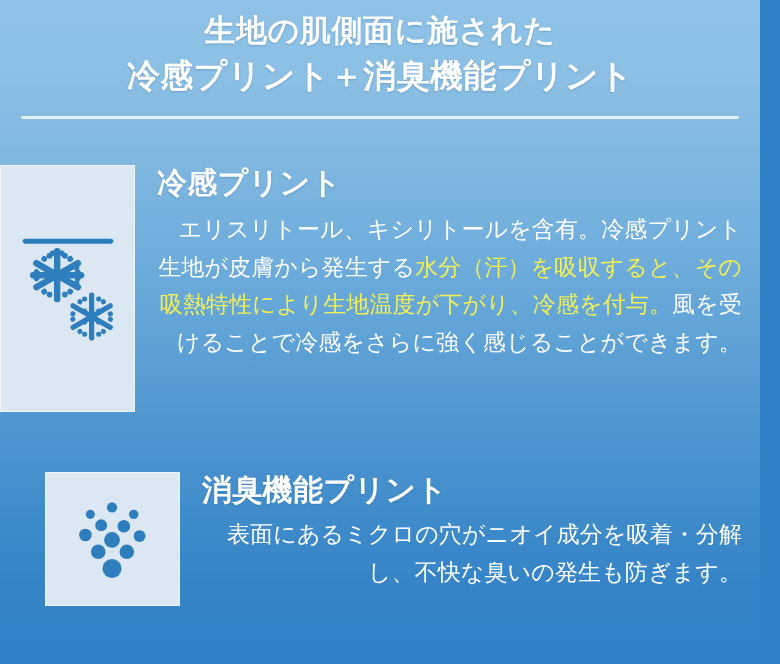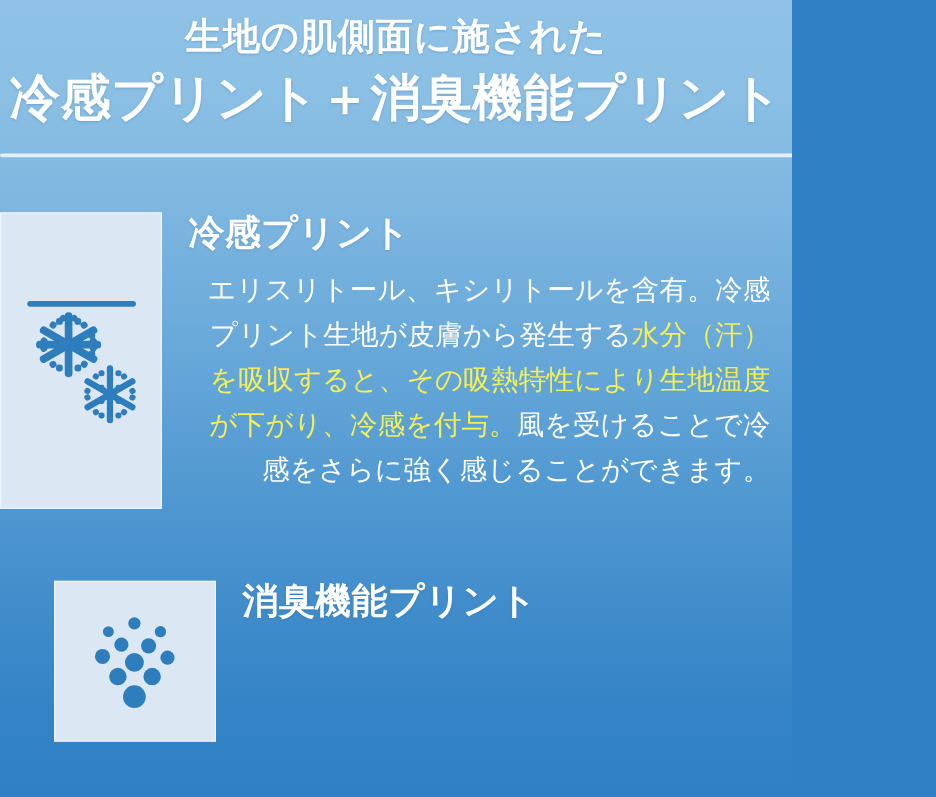--- a/index.html
+++ b/index.html
@@ -10,21 +10,21 @@
   body {
     width: 780px;
     height: 664px;
     overflow: hidden;
     font-family: "Liberation Sans", "DejaVu Sans", sans-serif;
     background: #2f80c5;
   }
 
   .banner {
     position: relative;
-    width: 660px;
+    width: 760px;
     height: 664px;
     box-sizing: border-box;
     background: linear-gradient(to bottom,
         #8fc2e6 0%,
         #8bbfe4 12%,
         #7fb7e0 25%,
         #6aaada 42%,
         #539ad2 60%,
         #418dcb 76%,
         #3584c7 88%,
@@ -42,21 +42,21 @@
     color: #ffffff;
     font-size: 31px;
     font-weight: bold;
     letter-spacing: 0.02em;
     line-height: 1.35;
     text-shadow: 0 1px 2px rgba(40, 95, 145, 0.30);
   }
   .title-line2 {
     display: block;
     color: #ffffff;
-    font-size: 42px;
+    font-size: 33px;
     font-weight: bold;
     letter-spacing: 0.01em;
     line-height: 1.32;
     margin-top: 2px;
     text-shadow: 0 1px 2px rgba(40, 95, 145, 0.30);
   }
   .divider {
     width: 718px;
     height: 3px;
     margin: 19px auto 0 auto;
@@ -252,17 +252,18 @@
             <circle cx="53" cy="80" r="7.4"></circle>
             <circle cx="82" cy="80" r="7.4"></circle>
 
             <circle cx="67" cy="97" r="9.6"></circle>
           </g>
         </svg>
       </div>
 
       <div class="feature-text">
         <h2 class="feature-heading">消臭機能プリント</h2>
+        <p class="feature-body">表面にあるミクロの穴がニオイ成分を吸着・分解し、不快な臭いの発生も防ぎます。</p>
       </div>
     </div>
 
   </div>
 </div>
 
 </body></html>

